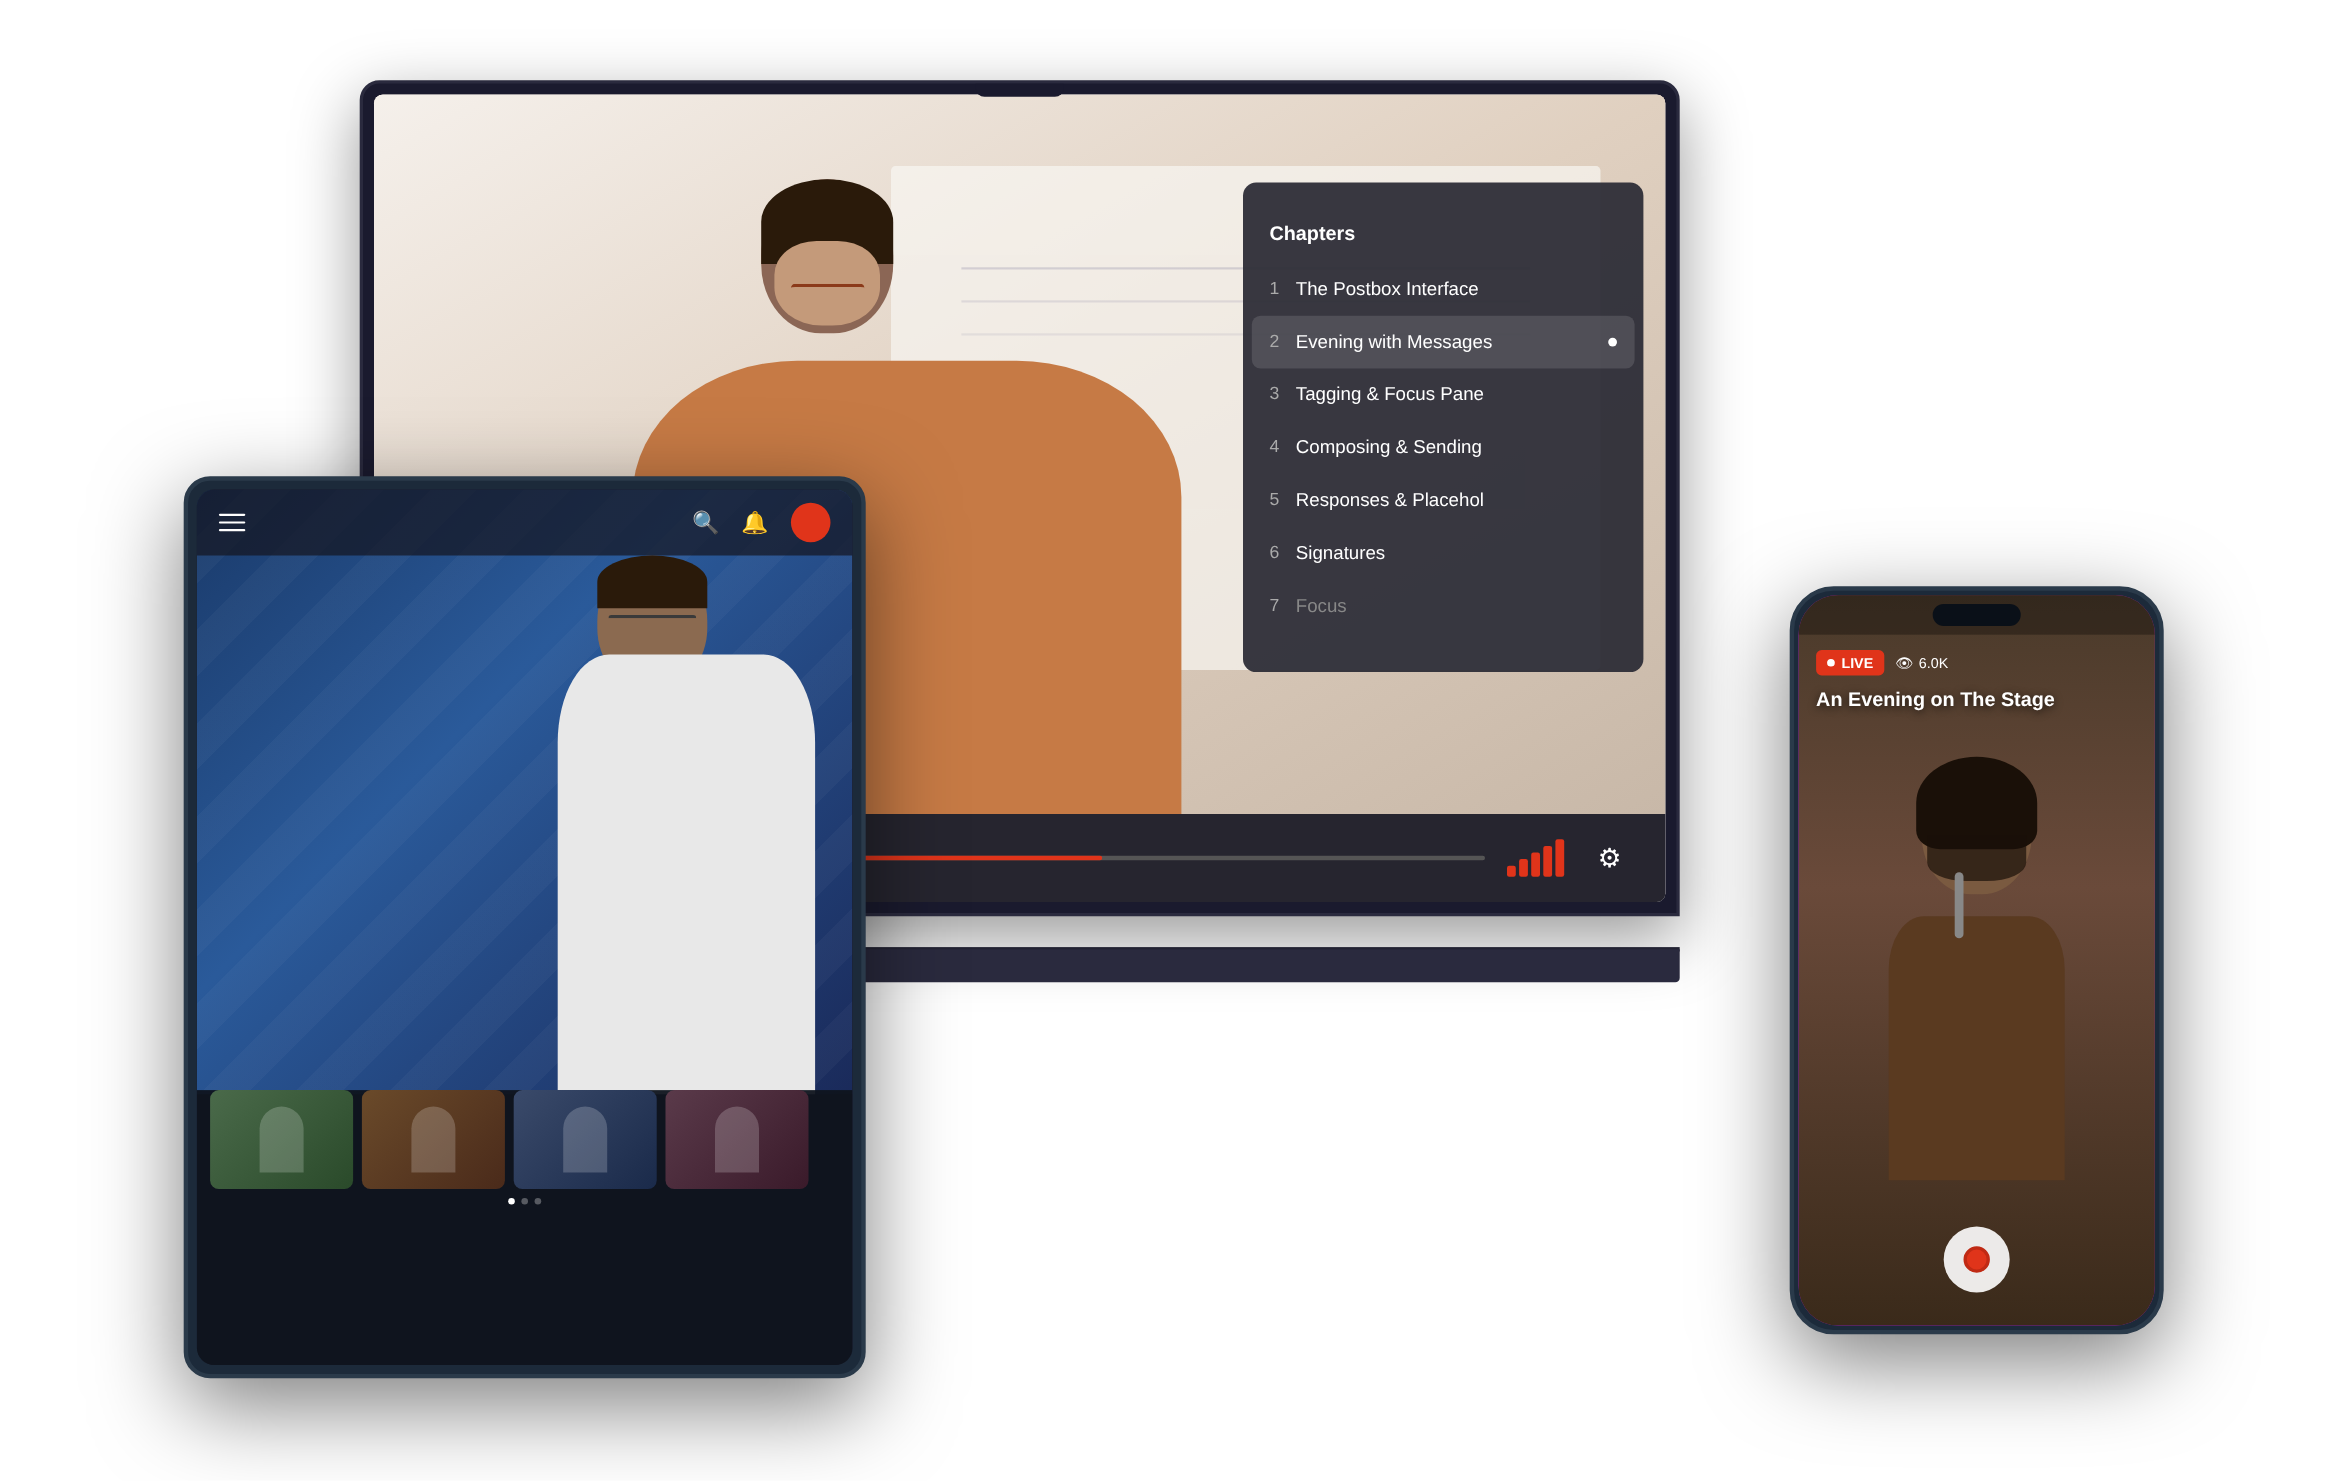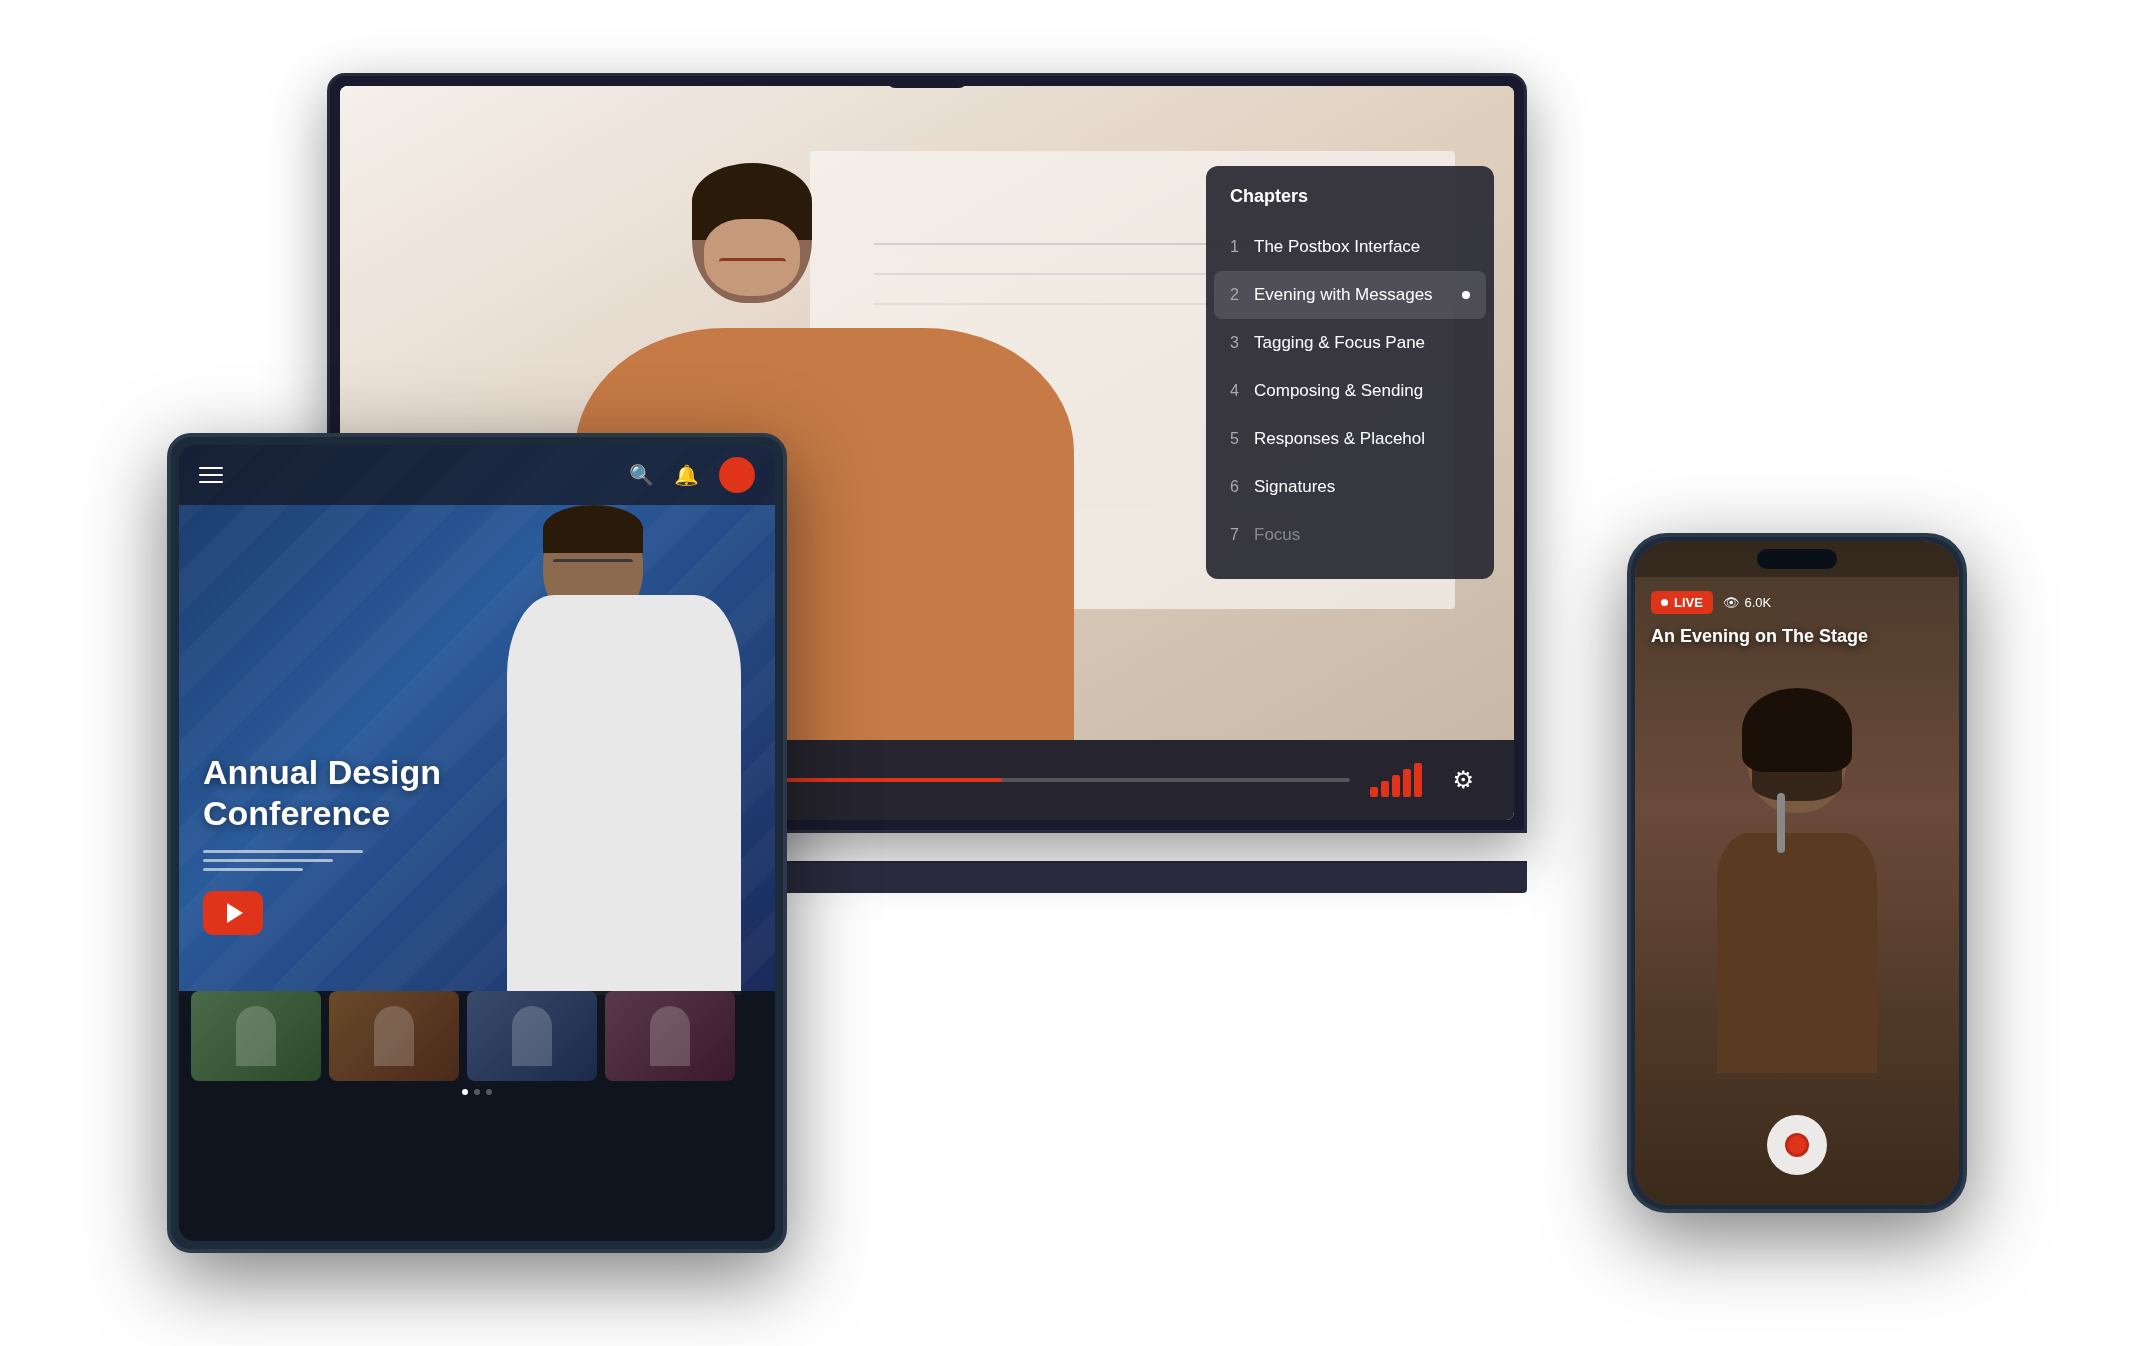--- a/index.html
+++ b/index.html
@@ -167,24 +167,24 @@
       bottom: 0;
       background: #c67a45;
       border-radius: 30% 30% 0 0;
     }
 
     
     .chapters-panel {
       position: absolute;
       top: 80px;
       right: 20px;
-      width: 288px;
+      width: 364px;
       background: rgba(45, 45, 55, 0.95);
       border-radius: 12px;
-      padding: 20px 0;
+      padding: 36px 0;
       z-index: 20;
     }
 
     .chapters-title {
       color: #ffffff;
       font-size: 18px;
       font-weight: 700;
       padding: 0 24px 16px;
     }
 
@@ -922,31 +922,20 @@
           <div class="tablet-bg-lines"></div>
 
           <div class="tablet-speaker">
             <div class="speaker-head">
               <div class="speaker-hair-tablet"></div>
               <div class="speaker-glasses-tablet"></div>
             </div>
             <div class="speaker-suit"></div>
           </div>
 
-          <div class="tablet-overlay-text">
-            <div class="tablet-title">Annual Design Conference</div>
-            <div class="tablet-lines">
-              <div class="tablet-line" style="width:160px"></div>
-              <div class="tablet-line" style="width:130px"></div>
-              <div class="tablet-line" style="width:100px"></div>
-            </div>
-            <div class="play-btn">
-              <div class="play-triangle"></div>
-            </div>
-          </div>
         </div>
 
         <div class="tablet-header">
           <div class="hamburger-icon">
             <div class="hamburger-line"></div>
             <div class="hamburger-line"></div>
             <div class="hamburger-line"></div>
           </div>
           <div class="tablet-header-icons">
             <span class="header-icon">🔍</span>

